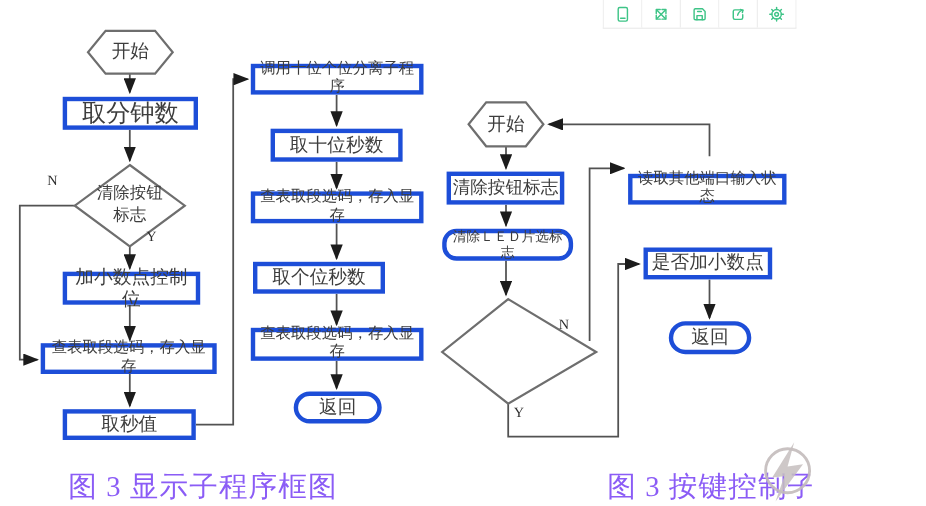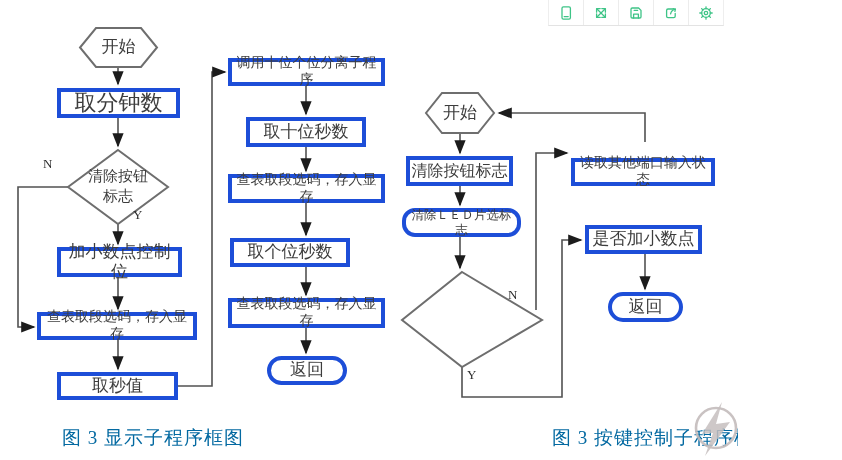--- a/index.html
+++ b/index.html
@@ -9,21 +9,21 @@
   .node{position:absolute;z-index:2;display:flex;align-items:center;justify-content:center;
         text-align:center;background:#ffffff;border:4px solid #1d4ed8;box-sizing:border-box;
         line-height:1.2;}
   .pill{border-radius:15px;}
   .overlay{position:absolute;z-index:3;display:flex;align-items:center;justify-content:center;
            text-align:center;background:transparent;border:none;line-height:1.35;}
   .branch-label{position:absolute;z-index:3;font-size:13px;color:#2e2e2e;
                 font-family:"Liberation Serif","DejaVu Serif",serif;}
   .fs12{font-size:12.5px;border-radius:13px;} .fs13{font-size:13px;} .fs14{font-size:14px;}
   .fs15{font-size:15px;} .fs16{font-size:16px;} .fs17{font-size:17px;} .fs19{font-size:22px;}
-  .caption{position:absolute;z-index:2;font-size:19px;letter-spacing:1px;color:#0369a1;
+  .caption{position:absolute;z-index:2;font-size:26px;letter-spacing:1px;color:#8b5cf6;
            white-space:nowrap;}
   
   .toolbar{position:absolute;left:548px;top:0;height:25px;z-index:4;display:flex;
            background:#fff;border-bottom:1px solid #e3e3e3;border-left:1px solid #eee;
            border-right:1px solid #eee;}
   .tool-btn{width:34px;height:25px;display:flex;align-items:center;justify-content:center;
             border-right:1px solid #ececec;background:#fff;cursor:pointer;}
   .tool-btn:last-child{border-right:none;}
   .tool-btn svg{stroke:#3ec487;fill:none;stroke-width:1.3;stroke-linecap:round;stroke-linejoin:round;}
   

